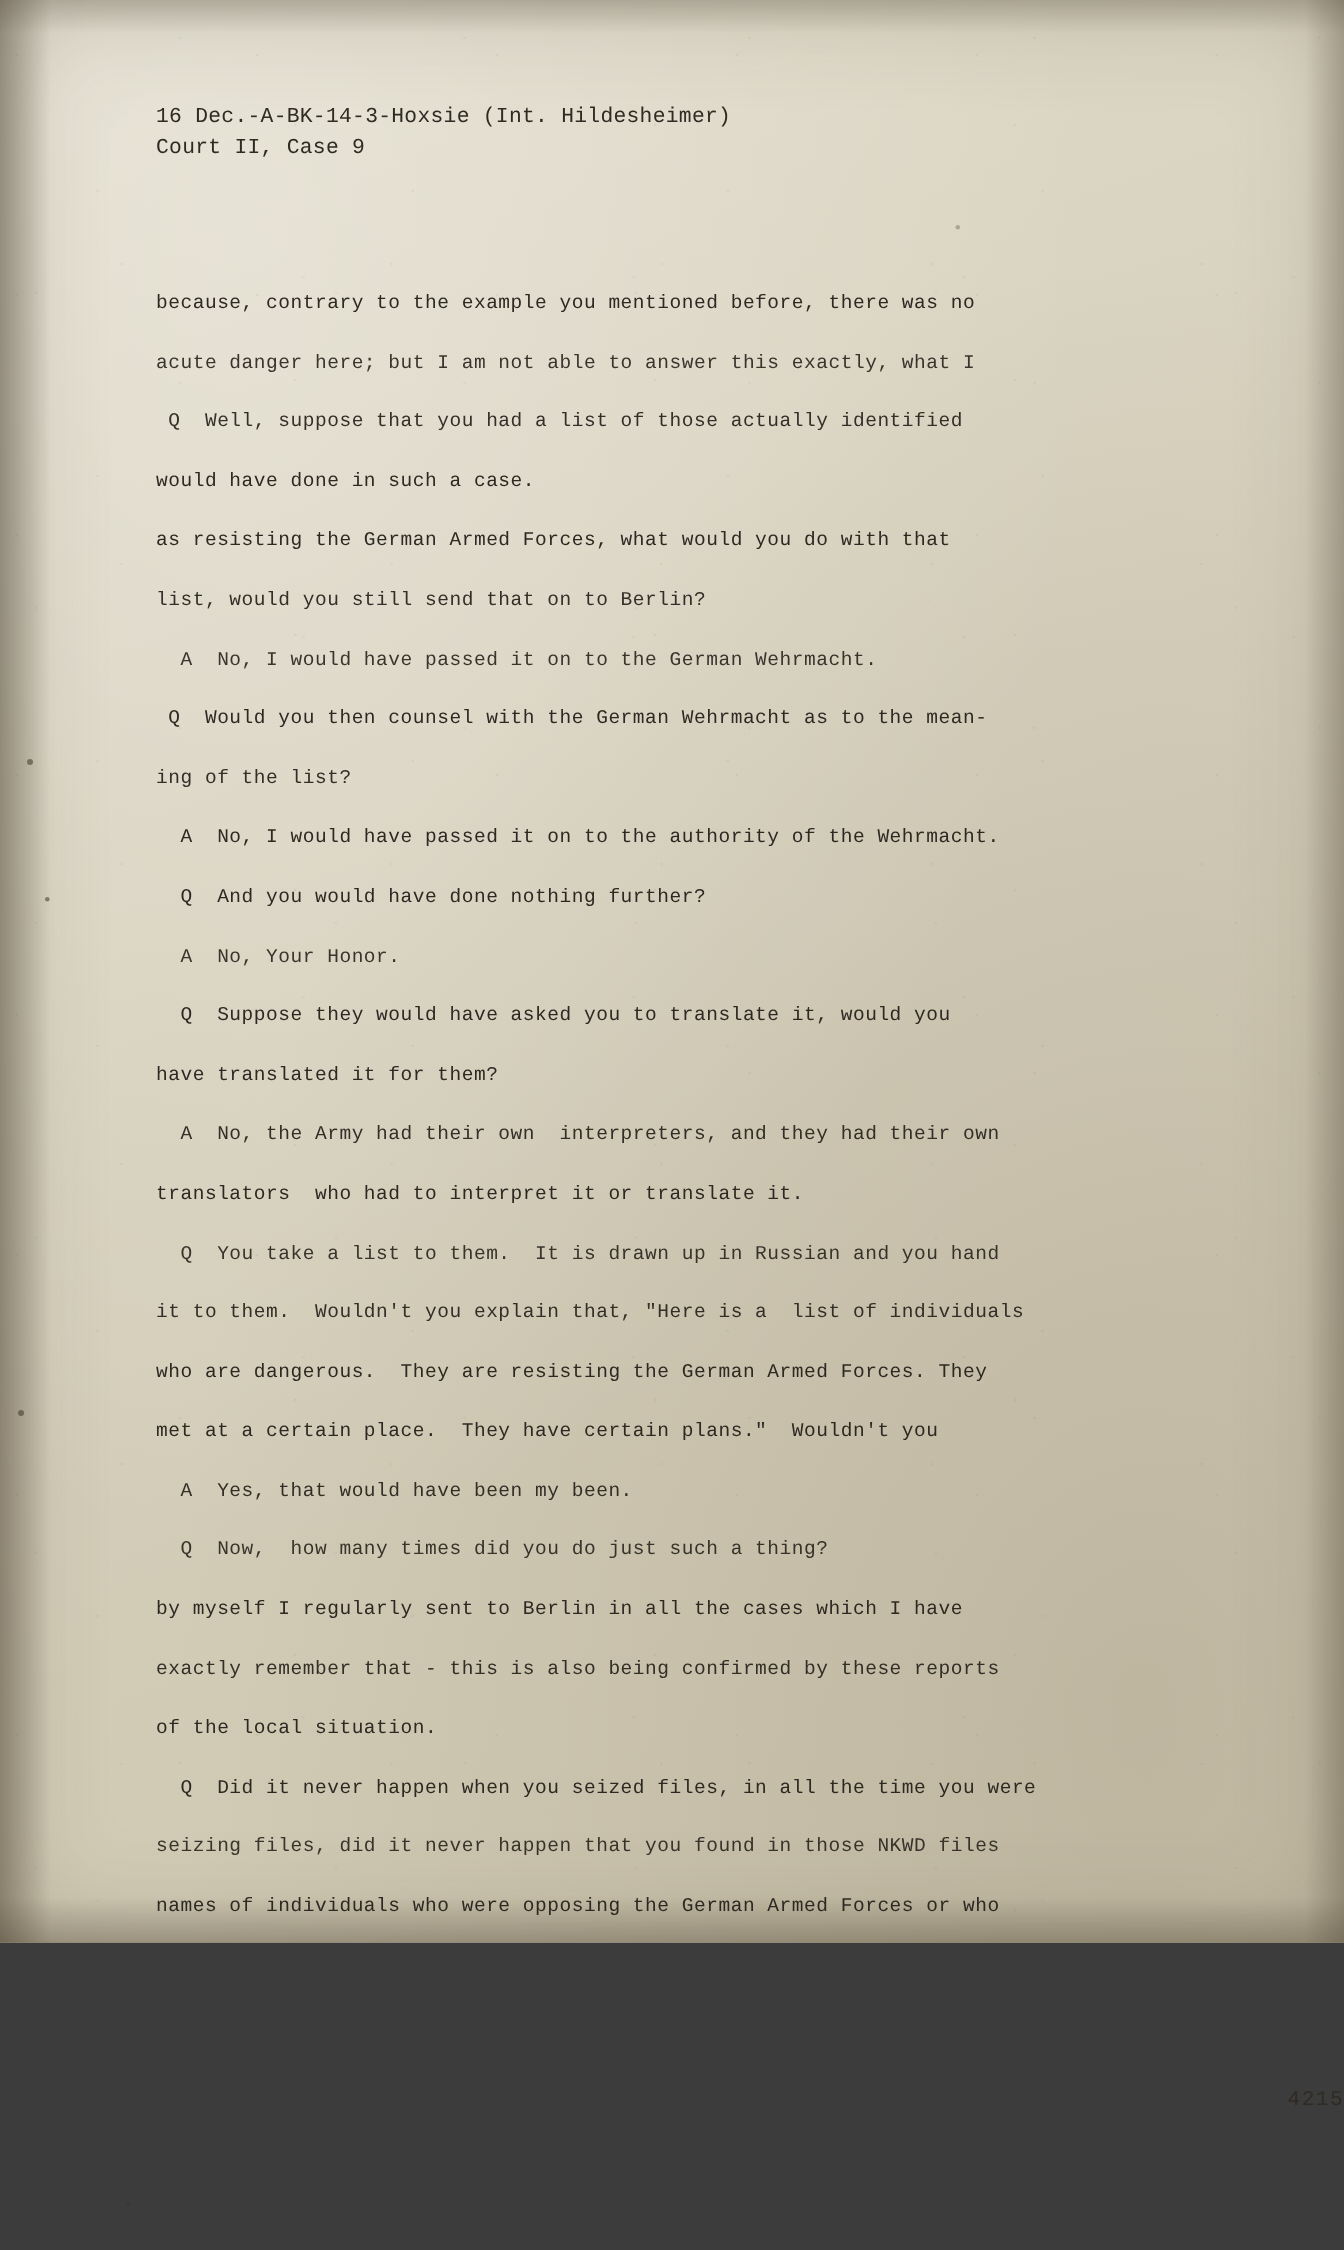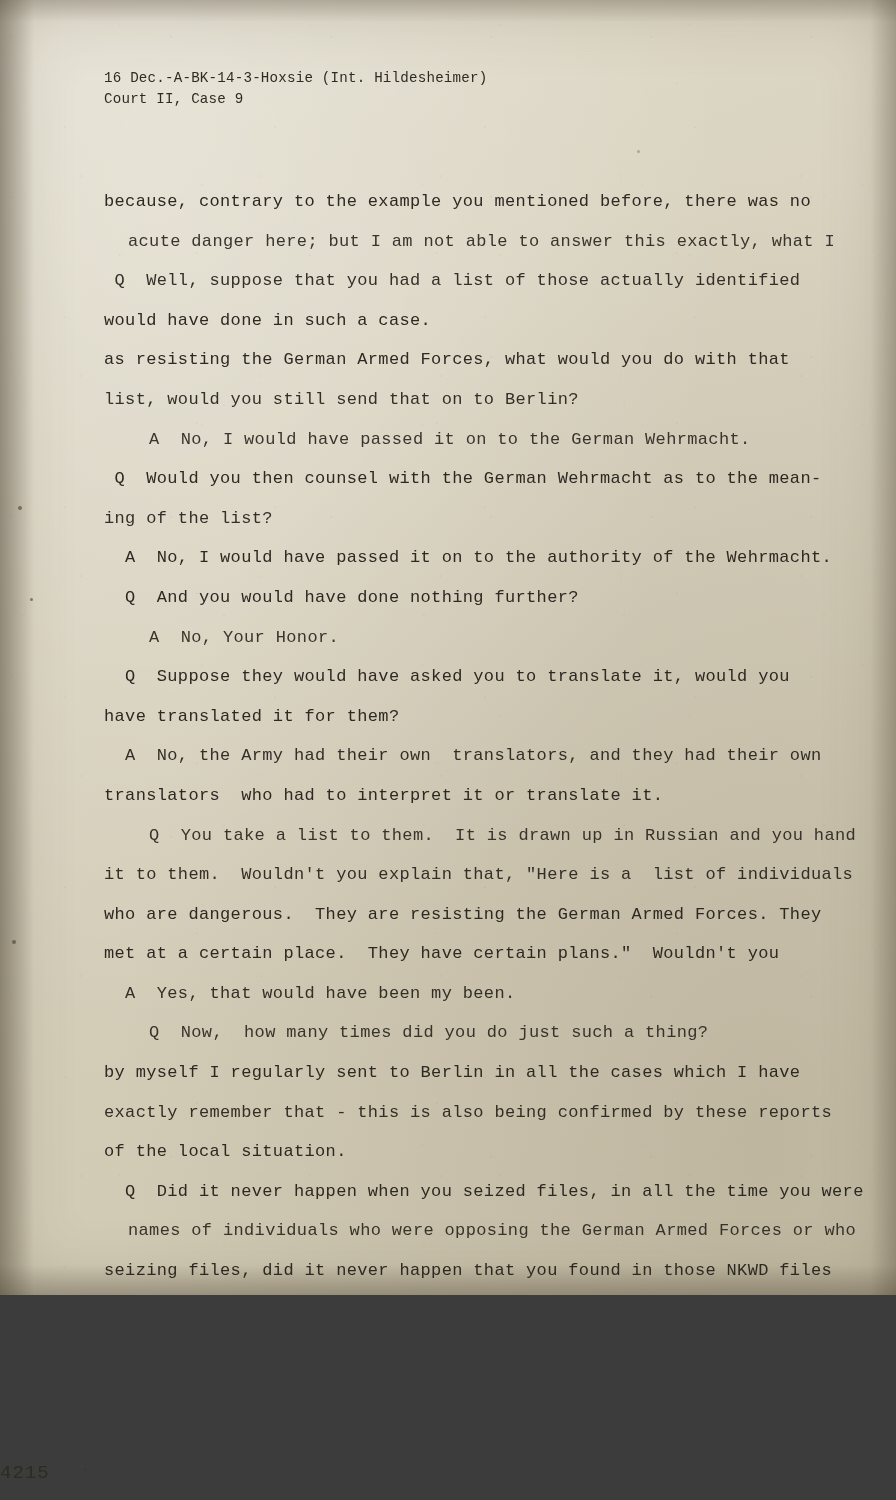--- a/index.html
+++ b/index.html
@@ -83,40 +83,40 @@
     line-height: 21px;
     letter-spacing: 0.2px;
     color: #2f2b23;
   }
   .header-line {
     white-space: pre;
   }
 
   .body-block {
     margin-top: 72px;
-    font-size: 17px;
+    font-size: 13px;
     line-height: 39.6px;
     letter-spacing: 0.35px;
     color: #2d2922;
   }
   .line {
     white-space: pre;
   }
 
   
   .body-block .line:nth-child(3n)   { opacity: .96; }
-  .body-block .line:nth-child(5n+2) { opacity: .93; margin-left: 24px; }
+  .body-block .line:nth-child(5n+2) { opacity: .93; }
 
   #page-number {
     position: absolute;
     left: 0;
     right: 0;
-    top: 1462px;
-    text-align: left;
-    font-size: 19px;
+    top: 1392px;
+    text-align: right;
+    font-size: 14px;
     letter-spacing: 1px;
     color: #2f2b23;
   }
 
   
   .margin-mark {
     position: absolute;
     width: 4px;
     height: 4px;
     border-radius: 50%;
@@ -160,33 +160,33 @@
         <div class="line">as resisting the German Armed Forces, what would you do with that</div>
         <div class="line">list, would you still send that on to Berlin?</div>
         <div class="line">  A  No, I would have passed it on to the German Wehrmacht.</div>
         <div class="line"> Q  Would you then counsel with the German Wehrmacht as to the mean-</div>
         <div class="line">ing of the list?</div>
         <div class="line">  A  No, I would have passed it on to the authority of the Wehrmacht.</div>
         <div class="line">  Q  And you would have done nothing further?</div>
         <div class="line">  A  No, Your Honor.</div>
         <div class="line">  Q  Suppose they would have asked you to translate it, would you</div>
         <div class="line">have translated it for them?</div>
-        <div class="line">  A  No, the Army had their own  translators, and they had their own</div>
+        <div class="line">  A  No, the Army had their own  interpreters, and they had their own</div>
         <div class="line">translators  who had to interpret it or translate it.</div>
         <div class="line">  Q  You take a list to them.  It is drawn up in Russian and you hand</div>
         <div class="line">it to them.  Wouldn't you explain that, "Here is a  list of individuals</div>
         <div class="line">who are dangerous.  They are resisting the German Armed Forces. They</div>
         <div class="line">met at a certain place.  They have certain plans."  Wouldn't you</div>
         <div class="line">  A  Yes, that would have been my been.</div>
         <div class="line">  Q  Now,  how many times did you do just such a thing?</div>
         <div class="line">by myself I regularly sent to Berlin in all the cases which I have</div>
         <div class="line">exactly remember that - this is also being confirmed by these reports</div>
         <div class="line">of the local situation.</div>
         <div class="line">  Q  Did it never happen when you seized files, in all the time you were</div>
+        <div class="line">seizing files, did it never happen that you found in those NKWD files</div>
         <div class="line">names of individuals who were opposing the German Armed Forces or who</div>
-        <div class="line">seizing files, did it never happen that you found in those NKWD files</div>
       </div>
 
   </div>
 
   <div id="page-number">4215</div>
 
 </div>
 
 </body></html>

